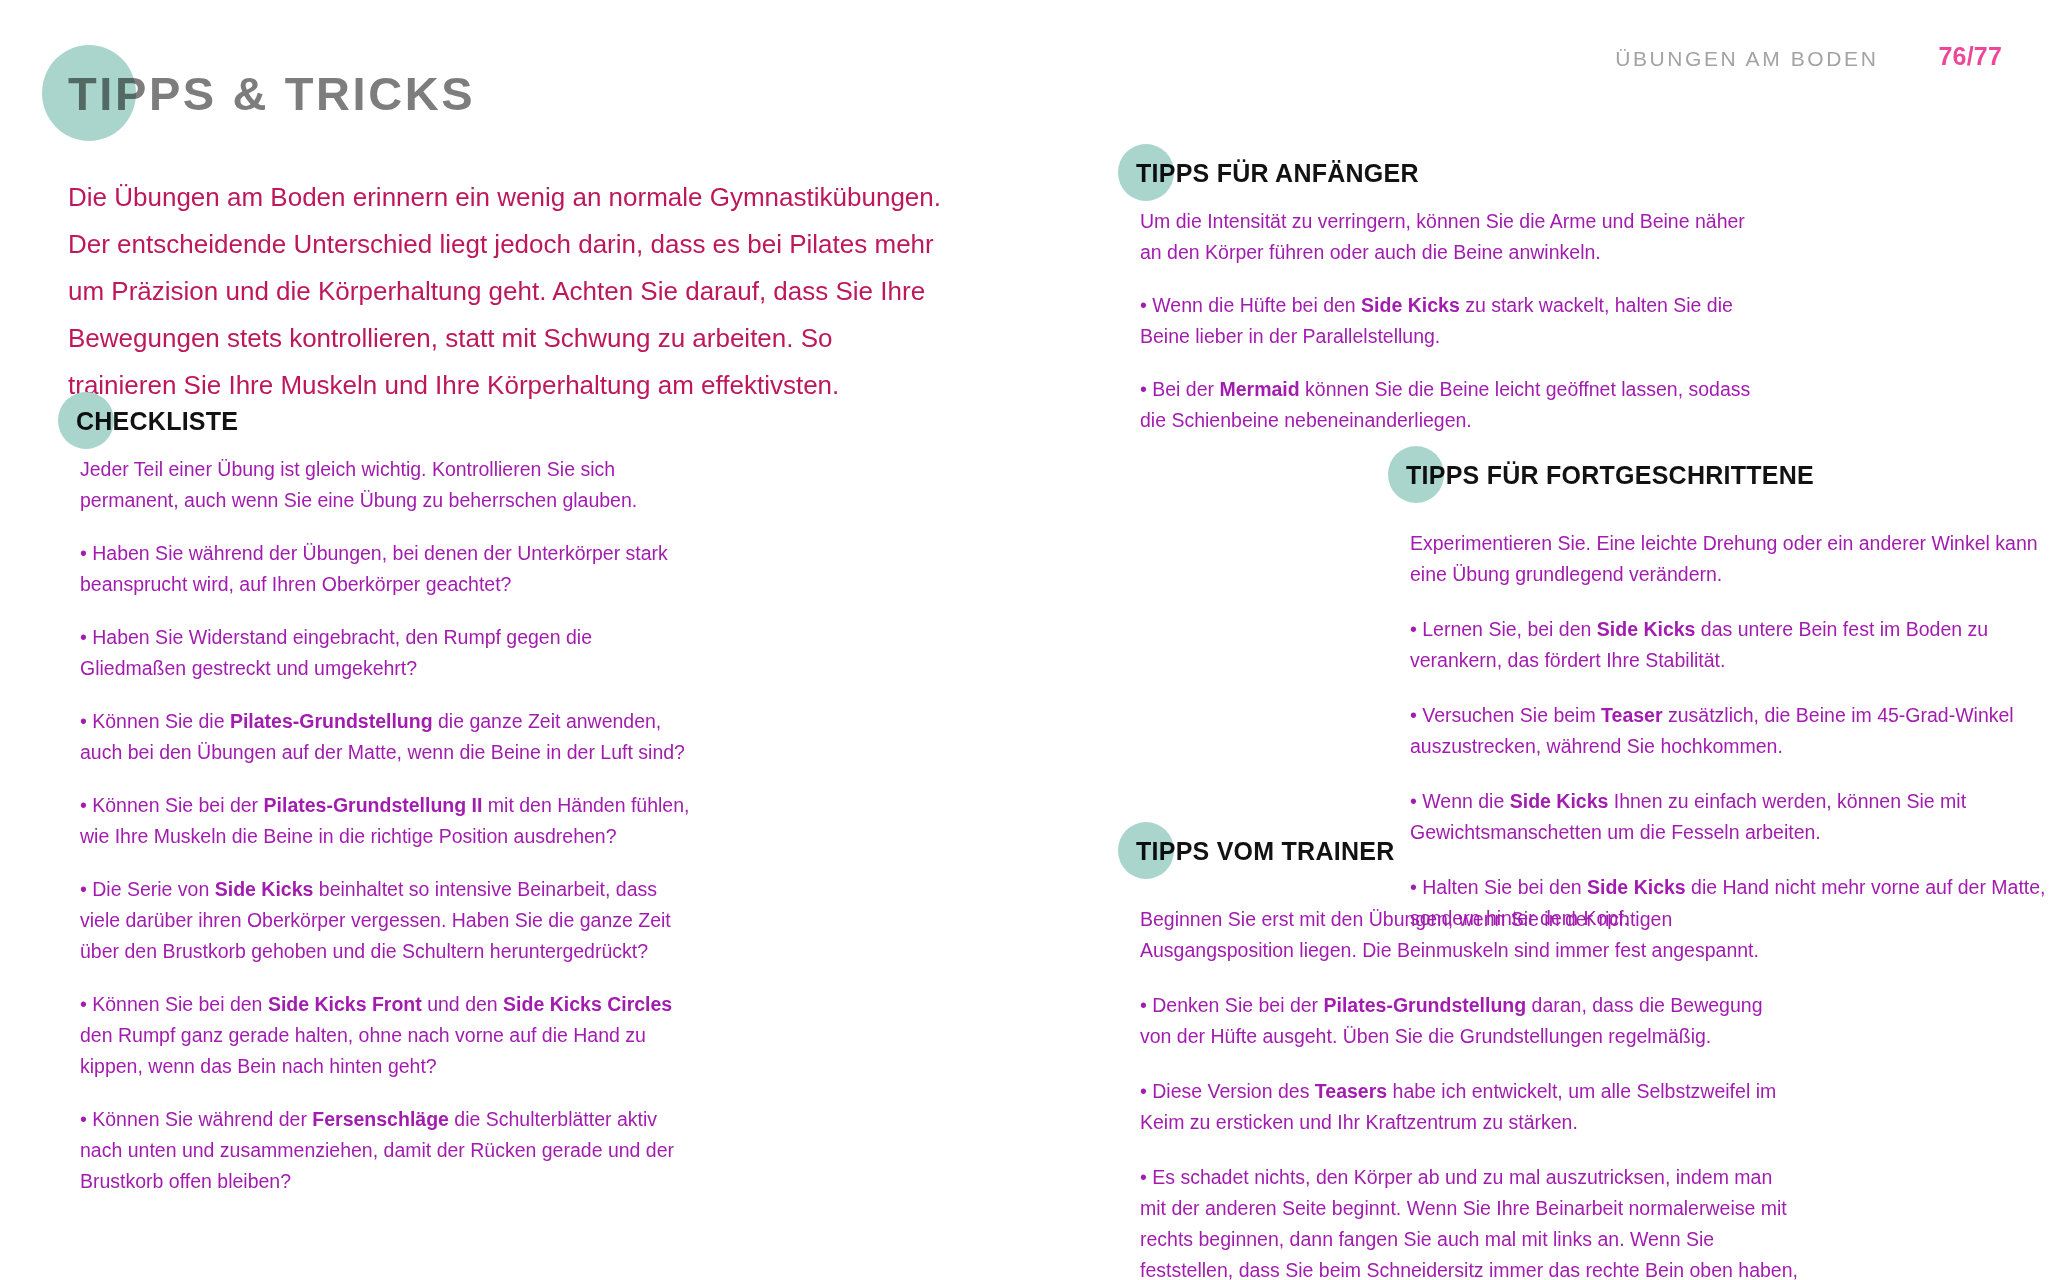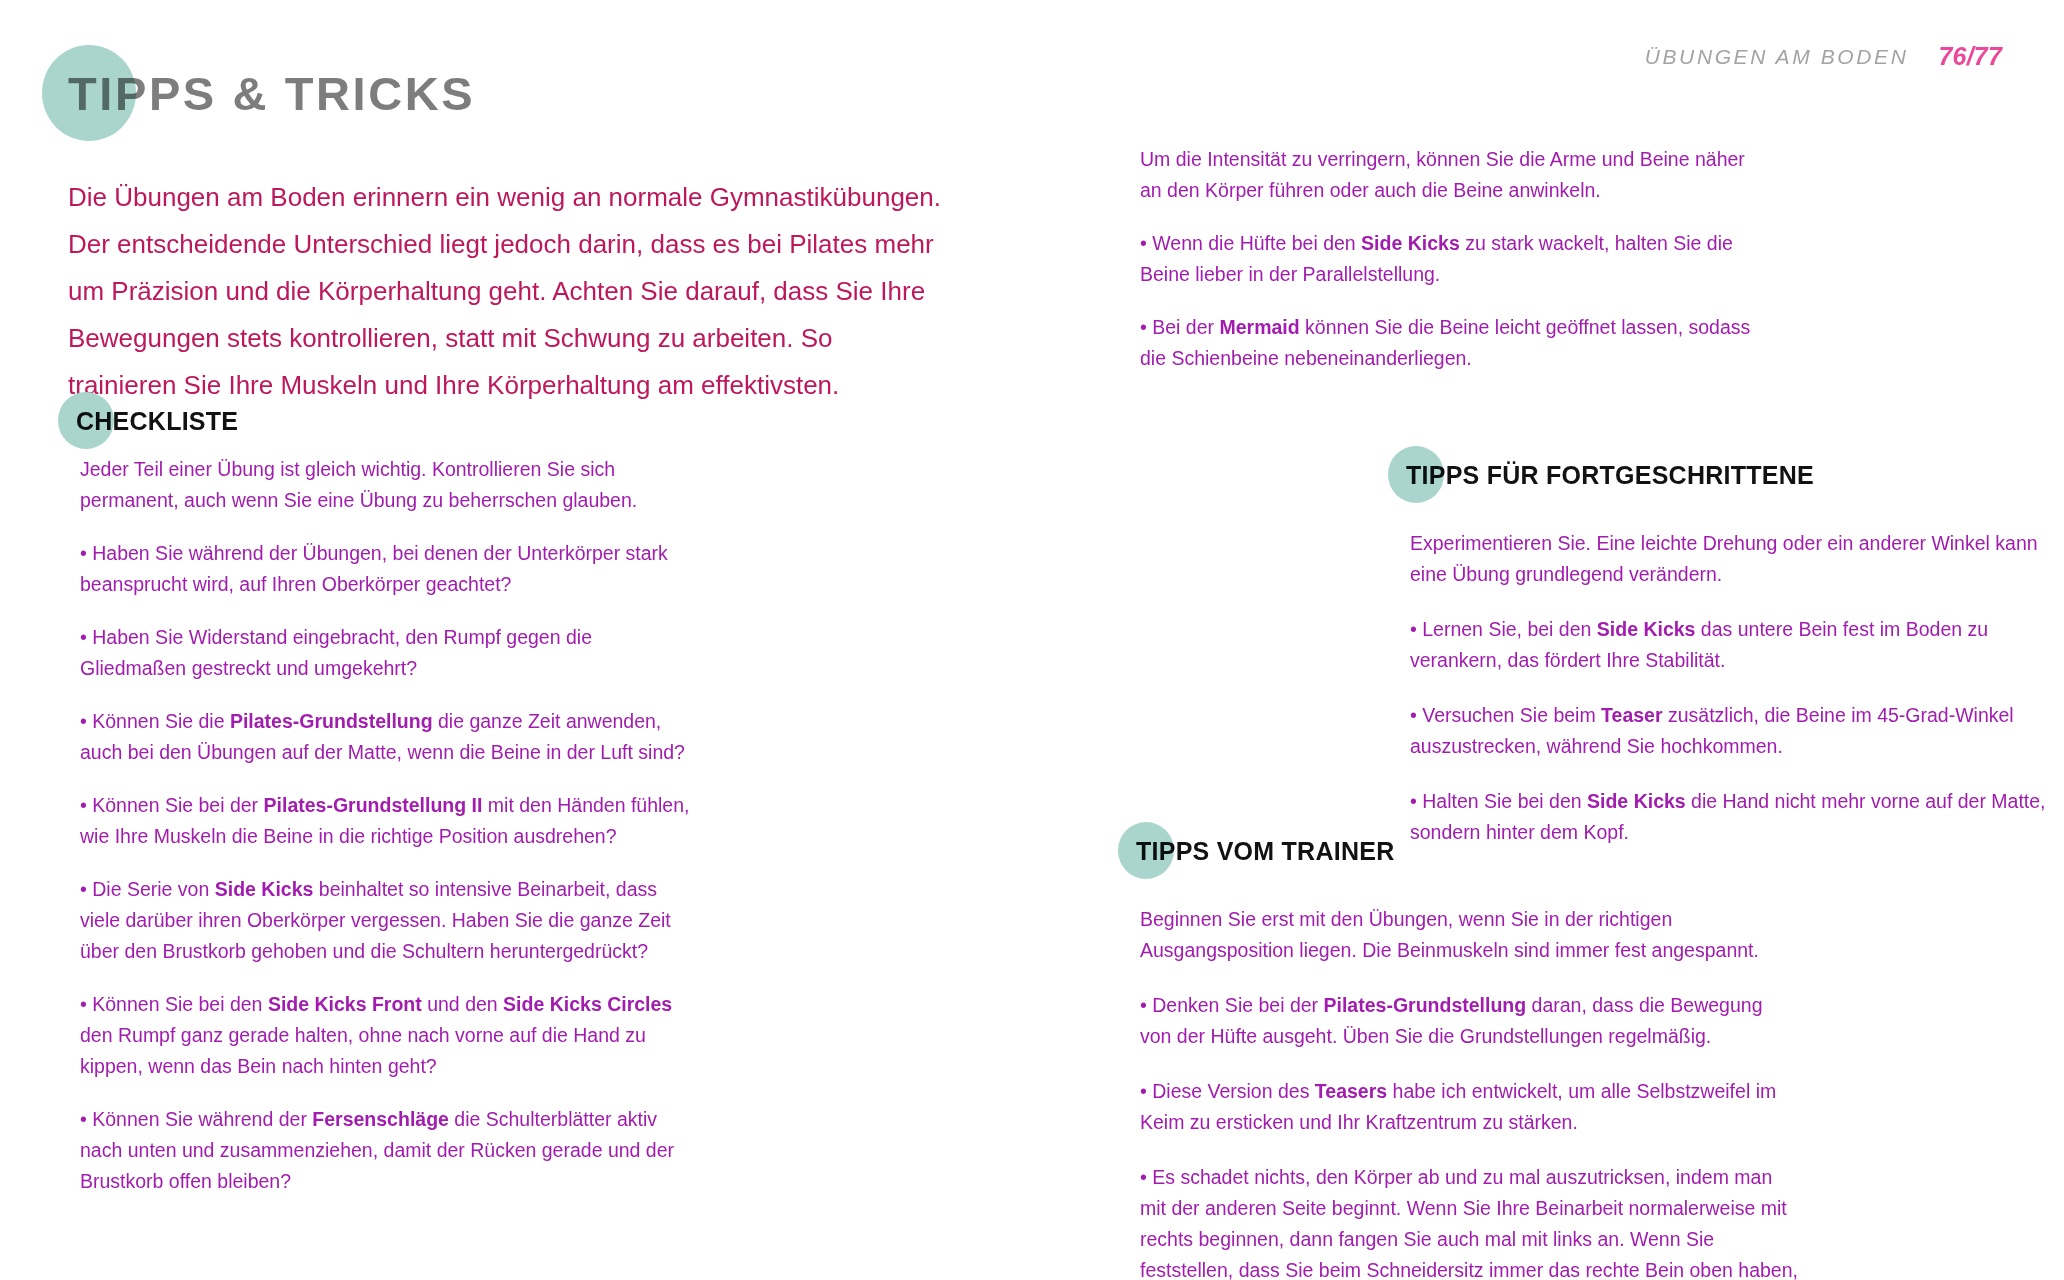--- a/index.html
+++ b/index.html
@@ -16,23 +16,22 @@
     overflow: hidden;
     -webkit-font-smoothing: antialiased;
   }
 
   
   .runhead {
     position: absolute;
     top: 42px;
     right: 62px;
     display: flex;
-    align-items: center;
-    gap: 30px;
-    font-style: italic;
+    align-items: flex-end;
+    gap: 60px;
   }
   .runhead-section {
     font-size: 21px;
     letter-spacing: 2.6px;
     color: #a3a3a3;
     font-weight: 400;
   }
   .runhead-folio {
     font-size: 25px;
     letter-spacing: 0.2px;
@@ -158,39 +157,44 @@
           <p class="para">• Können Sie die <b>Pilates-Grundstellung</b> die ganze Zeit anwenden, auch bei den Übungen auf der Matte, wenn die Beine in der Luft sind?</p>
           <p class="para">• Können Sie bei der <b>Pilates-Grundstellung II</b> mit den Händen fühlen, wie Ihre Muskeln die Beine in die richtige Position ausdrehen?</p>
           <p class="para">• Die Serie von <b>Side Kicks</b> beinhaltet so intensive Beinarbeit, dass viele darüber ihren Oberkörper vergessen. Haben Sie die ganze Zeit über den Brustkorb gehoben und die Schultern heruntergedrückt?</p>
           <p class="para">• Können Sie bei den <b>Side Kicks Front</b> und den <b>Side Kicks Circles</b> den Rumpf ganz gerade halten, ohne nach vorne auf die Hand zu kippen, wenn das Bein nach hinten geht?</p>
           <p class="para">• Können Sie während der <b>Fersenschläge</b> die Schulterblätter aktiv nach unten und zusammenziehen, damit der Rücken gerade und der Brustkorb offen bleiben?</p>
         </div>
     </div>
   </section>
 
   <section class="block block-anfaenger">
+    <div class="block-head">
+      <span class="head-blob"></span>
+      <span class="head-text">TIPPS FÜR ANFÄNGER</span>
+    </div>
     <div class="block-body">
       <p class="para">Um die Intensität zu verringern, können Sie die Arme und Beine näher an den Körper führen oder auch die Beine anwinkeln.</p>
       <div>
           <p class="para">• Wenn die Hüfte bei den <b>Side Kicks</b> zu stark wackelt, halten Sie die Beine lieber in der Parallelstellung.</p>
           <p class="para">• Bei der <b>Mermaid</b> können Sie die Beine leicht geöffnet lassen, sodass die Schienbeine nebeneinanderliegen.</p>
         </div>
     </div>
   </section>
 
   <section class="block block-fortg">
     <div class="block-head">
       <span class="head-blob"></span>
       <span class="head-text">TIPPS FÜR FORTGESCHRITTENE</span>
     </div>
     <div class="block-body">
       <p class="para">Experimentieren Sie. Eine leichte Drehung oder ein anderer Winkel kann eine Übung grundlegend verändern.</p>
       <div>
           <p class="para">• Lernen Sie, bei den <b>Side Kicks</b> das untere Bein fest im Boden zu verankern, das fördert Ihre Stabilität.</p>
           <p class="para">• Versuchen Sie beim <b>Teaser</b> zusätzlich, die Beine im 45-Grad-Winkel auszustrecken, während Sie hochkommen.</p>
+          <p class="para">• Wenn die <b>Side Kicks</b> Ihnen zu einfach werden, können Sie mit Gewichtsmanschetten um die Fesseln arbeiten.</p>
           <p class="para">• Halten Sie bei den <b>Side Kicks</b> die Hand nicht mehr vorne auf der Matte, sondern hinter dem Kopf.</p>
         </div>
     </div>
   </section>
 
   <section class="block block-trainer">
     <div class="block-head">
       <span class="head-blob"></span>
       <span class="head-text">TIPPS VOM TRAINER</span>
     </div>

